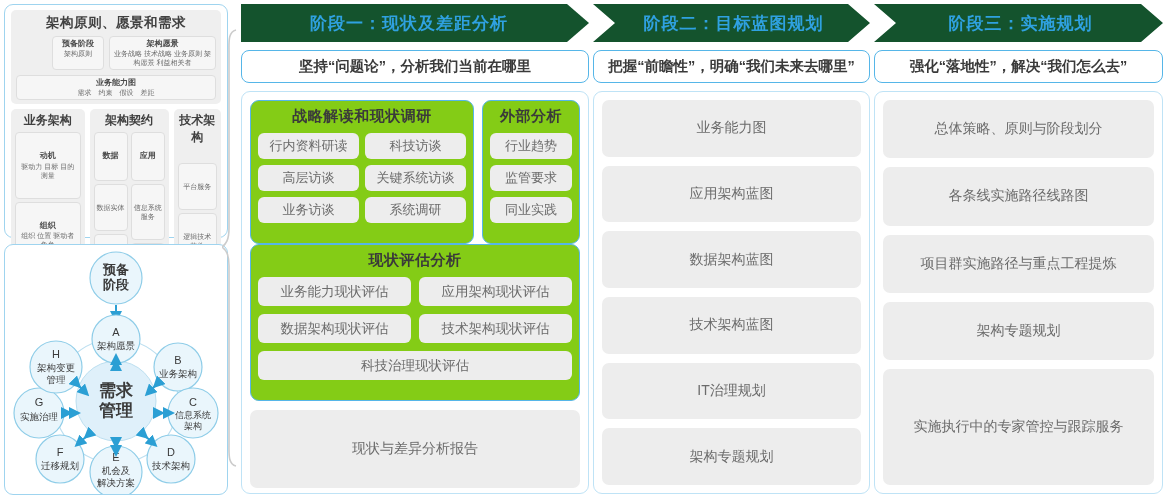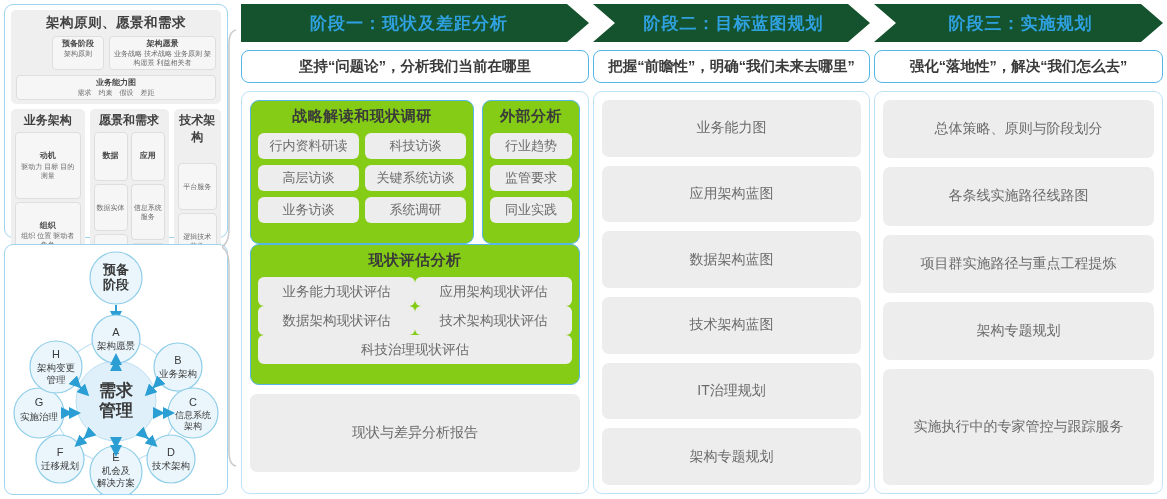--- a/index.html
+++ b/index.html
@@ -120,21 +120,21 @@
   .card.external{width:98px;}
   .chip{
     background:#ededed;border-radius:6px;color:#6b6b6b;font-size:13px;
     display:flex;align-items:center;justify-content:center;height:26px;
     white-space:nowrap;box-sizing:border-box;
   }
   .chip-grid2{display:grid;grid-template-columns:1fr 1fr;gap:6px;}
   .chip-col{display:flex;flex-direction:column;gap:6px;}
 
   .card.assess{margin-top:0;}
-  .assess-grid{display:grid;grid-template-columns:1fr 1fr;gap:0;}
+  .assess-grid{display:grid;grid-template-columns:1fr 1fr;gap:8px;}
   .assess-grid .full{grid-column:1 / span 2;}
   .chip.tall{height:29px;font-size:13.5px;}
 
   .report-box{
     margin-top:9px;background:#ededed;border-radius:7px;height:78px;
     display:flex;align-items:center;justify-content:center;
     color:#6b6b6b;font-size:14px;
   }
 
   
@@ -187,21 +187,21 @@
               <div class="h">组织</div>
               <div class="s">组织 位置 驱动者 角色</div>
             </div>
             <div class="tg-box" style="margin-bottom:0;">
               <div class="h">功能</div>
               <div class="s">服务 流程 控制 功能</div>
             </div>
           </div>
 
           <div class="tg-col info">
-            <div class="tg-col-title">愿景和需求</div>
+            <div class="tg-col-title">架构契约</div>
             <div class="tg-sub">
               <div style="flex:1;">
                 <div class="tg-box">
                   <div class="h">数据</div>
                 </div>
                 <div class="tg-box">
                   <div class="s">数据实体</div>
                 </div>
                 <div class="tg-box">
                   <div class="s">逻辑数据构件</div>

